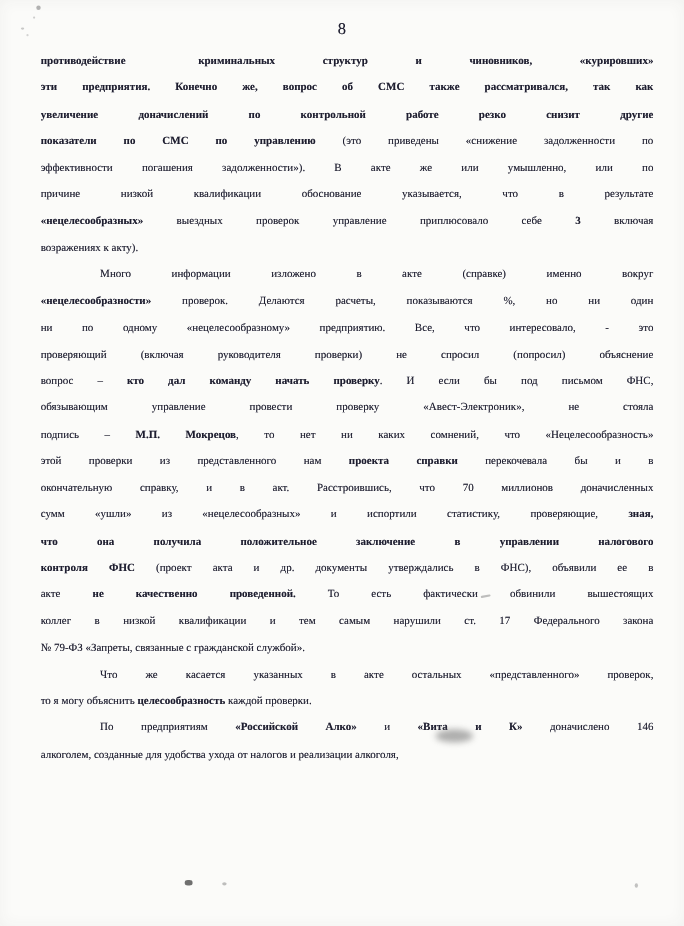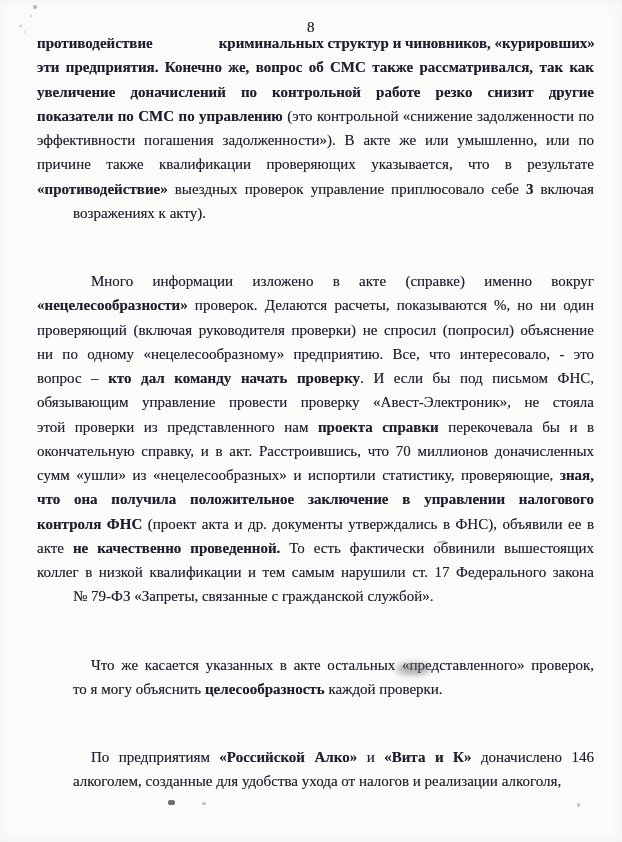--- a/index.html
+++ b/index.html
@@ -22,36 +22,36 @@
     position: absolute;
     top: 19px; left: 0;
     width: 100%;
     text-align: center;
     font-size: 15px;
     letter-spacing: 0.5px;
     text-shadow: 0 0 0.6px rgba(30,30,48,0.55);
   }
   .doc-body {
     position: absolute;
-    top: 31px; left: 37px;
+    top: 44px; left: 37px;
     width: 557px;
-    font-size: 15px;
+    font-size: 10px;
     line-height: 24.25px;
     text-shadow: 0 0 0.6px rgba(30,30,48,0.5);
   }
   .para { margin: 0; }
   .line {
     height: 24.25px;
     white-space: nowrap;
     overflow: hidden;
     text-align: justify;
     text-align-last: justify;
   }
-  .line.last { text-align-last: left; margin-left: 36px; }
-  .line.indent { text-indent: 54px; margin-top: 44px; }
+  .line.last { text-align-last: left; }
+  .line.indent { text-indent: 54px; }
   .b { font-weight: bold; }
   .tab { padding-right: 66px; }
   
   .artifact {
     position: absolute;
     background: #8a8a8a;
     border-radius: 50%;
     pointer-events: none;
   }
   .a1 { left: 33px;  top: 5px;   width: 4px;  height: 4px;  opacity: .65; }
@@ -67,33 +67,34 @@
 </head>
 <body>
 
 <div class="page">
   <div class="page-number">8</div>
   <div class="doc-body">
       <div class="para">
         <div class="line"><span class="b tab">противодействие</span><span class="b">криминальных структур и чиновников, «курировших»</span></div>
         <div class="line"><span class="b">эти предприятия. Конечно же, вопрос об СМС также рассматривался, так как</span></div>
         <div class="line"><span class="b">увеличение доначислений по контрольной работе резко снизит другие</span></div>
-        <div class="line"><span class="b">показатели по СМС по управлению </span><span class="">(это контрольной «снижение задолженности по</span></div>
+        <div class="line"><span class="b">показатели по СМС по управлению </span><span class="">(это приведены «снижение задолженности по</span></div>
         <div class="line"><span class="">эффективности погашения задолженности»). В акте же или умышленно, или по</span></div>
-        <div class="line"><span class="">причине также квалификации проверяющих указывается, что в результате</span></div>
-        <div class="line"><span class="b">«противодействие»</span><span class=""> выездных проверок управление приплюсовало себе </span><span class="b">3</span><span class=""> включая</span></div>
+        <div class="line"><span class="">причине низкой квалификации обоснование указывается, что в результате</span></div>
+        <div class="line"><span class="b">«нецелесообразных»</span><span class=""> выездных проверок управление приплюсовало себе </span><span class="b">3</span><span class=""> включая</span></div>
         <div class="line last"><span class="">возражениях к акту).</span></div>
       </div>
       <div class="para">
         <div class="line indent"><span class="">Много информации изложено в акте (справке) именно вокруг</span></div>
         <div class="line"><span class="b">«нецелесообразности»</span><span class=""> проверок. Делаются расчеты, показываются %, но ни один</span></div>
+        <div class="line"><span class="">ни по одному «нецелесообразному» предприятию. Все, что интересовало, - это</span></div>
         <div class="line"><span class="">проверяющий (включая руководителя проверки) не спросил (попросил) объяснение</span></div>
-        <div class="line"><span class="">ни по одному «нецелесообразному» предприятию. Все, что интересовало, - это</span></div>
         <div class="line"><span class="">вопрос – </span><span class="b">кто дал команду начать проверку</span><span class="">. И если бы под письмом ФНС,</span></div>
         <div class="line"><span class="">обязывающим управление провести проверку «Авест-Электроник», не стояла</span></div>
+        <div class="line"><span class="">подпись – </span><span class="b">М.П. Мокрецов</span><span class="">, то нет ни каких сомнений, что «Нецелесообразность»</span></div>
         <div class="line"><span class="">этой проверки из представленного нам </span><span class="b">проекта справки</span><span class=""> перекочевала бы и в</span></div>
         <div class="line"><span class="">окончательную справку, и в акт. Расстроившись, что 70 миллионов доначисленных</span></div>
         <div class="line"><span class="">сумм «ушли» из «нецелесообразных» и испортили статистику, проверяющие, </span><span class="b">зная,</span></div>
         <div class="line"><span class="b">что она получила положительное заключение в управлении налогового</span></div>
         <div class="line"><span class="b">контроля ФНС </span><span class="">(проект акта и др. документы утверждались в ФНС), объявили ее в</span></div>
         <div class="line"><span class="">акте </span><span class="b">не качественно проведенной.</span><span class=""> То есть фактически обвинили вышестоящих</span></div>
         <div class="line"><span class="">коллег в низкой квалификации и тем самым нарушили ст. 17 Федерального закона</span></div>
         <div class="line last"><span class="">№ 79-ФЗ «Запреты, связанные с гражданской службой».</span></div>
       </div>
       <div class="para">

